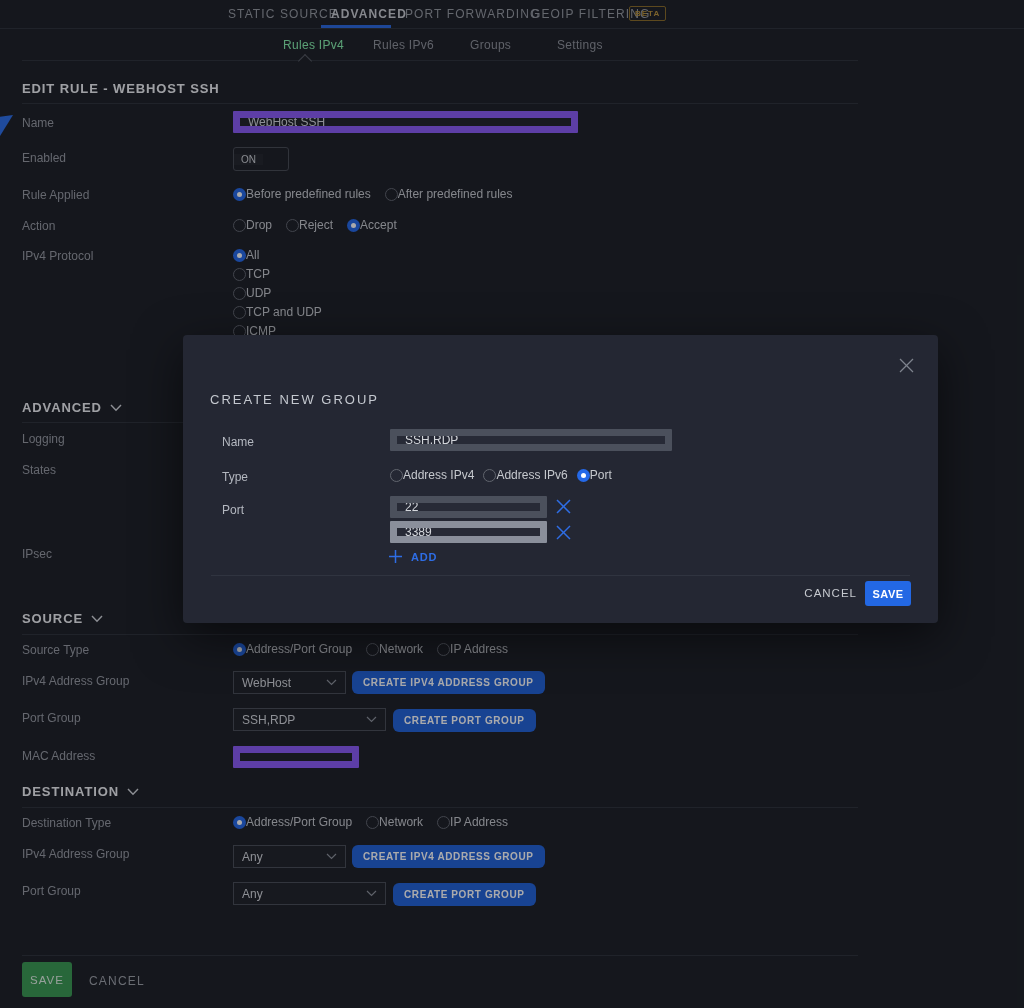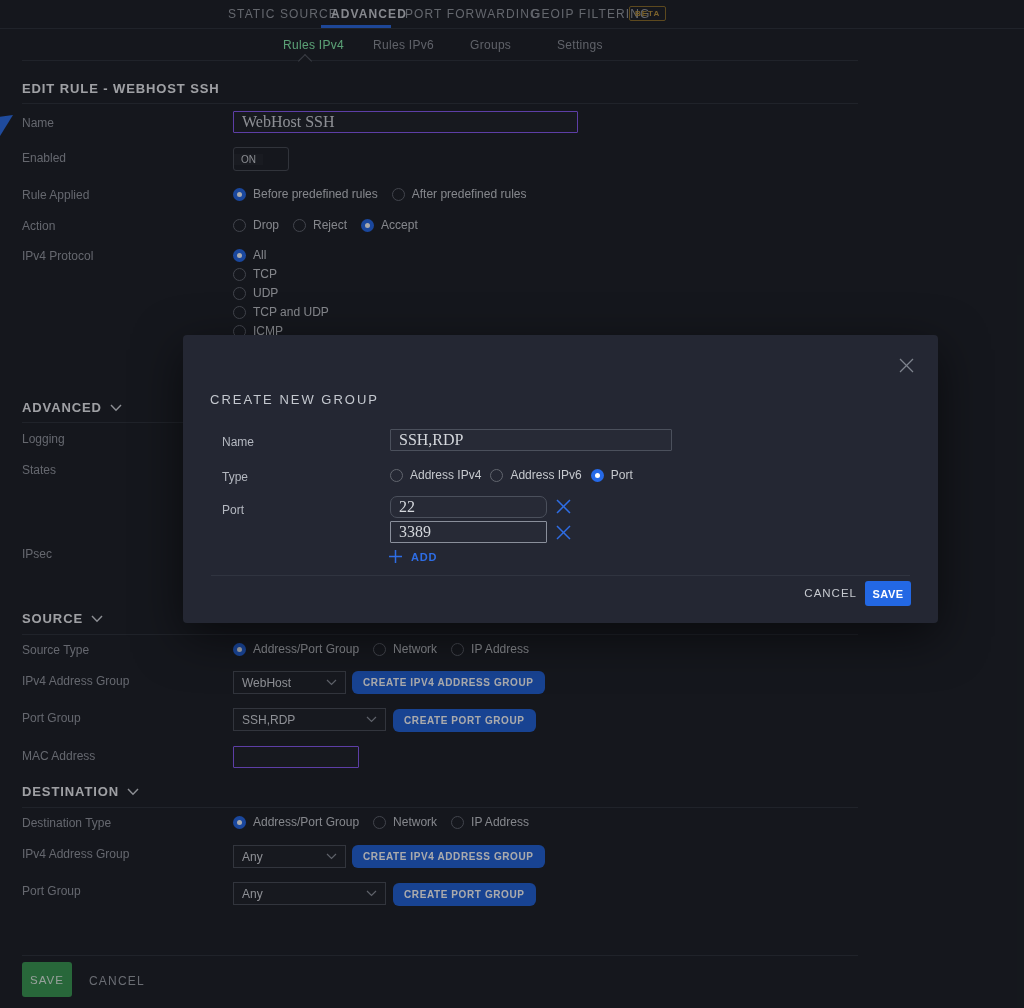--- a/index.html
+++ b/index.html
@@ -15,24 +15,24 @@
   .divider{position:absolute;height:1px;background:#2e323a;}
   .sub-tab{position:absolute;top:38px;font-size:12px;letter-spacing:.3px;color:#8e929a;white-space:nowrap;cursor:pointer;}
   .sub-tab.active{color:#86efac;}
   .subnav-caret{position:absolute;left:300px;top:56px;width:9px;height:9px;background:#1e2127;
                 border-left:1px solid #565a63;border-top:1px solid #565a63;transform:rotate(45deg);}
   
   .sec-head{position:absolute;left:22px;display:flex;align-items:center;gap:8px;
             font-size:13px;font-weight:700;letter-spacing:.9px;color:#eef0f3;white-space:nowrap;}
   .f-label{position:absolute;left:22px;font-size:12px;color:#969aa2;white-space:nowrap;}
   .tinput{position:absolute;box-sizing:border-box;background:rgba(255,255,255,0.015);
-          border:1px solid #8b5cf6;color:#d4d7dc;font-size:16px;padding:0 8px;height:22px;
-          font-family:Liberation Serif, serif;outline:none;border-radius:1px;}
+          border:7px solid #8b5cf6;color:#d4d7dc;font-size:12px;padding:0 8px;height:22px;
+          font-family:Liberation Sans, sans-serif;outline:none;border-radius:1px;}
   .tinput.focused{border-color:#8a8f9b;}
-  .opt{display:inline-flex;align-items:center;gap:7px;margin-right:14px;white-space:nowrap;cursor:pointer;}
+  .opt{display:inline-flex;align-items:center;margin-right:14px;white-space:nowrap;cursor:pointer;}
   .opt-label{font-size:12px;color:#c6c9ce;}
   .radio{width:13px;height:13px;border-radius:50%;border:1px solid #61656e;box-sizing:border-box;flex:0 0 auto;}
   .radio.checked{border:none;background:#2569e8;position:relative;}
   .radio.checked::after{content:"";position:absolute;left:4px;top:4px;width:5px;height:5px;border-radius:50%;background:#fff;}
   .optrow{position:absolute;display:flex;align-items:center;}
   .optcol{position:absolute;display:flex;flex-direction:column;}
   .optcol .opt{margin:0 16px 5px 0;}
   .toggle{position:absolute;display:flex;height:24px;border:1px solid #484c54;border-radius:3px;overflow:hidden;box-sizing:border-box;cursor:pointer;align-items:center;}
   .toggle-label{width:29px;display:flex;align-items:center;justify-content:center;font-size:10px;color:#ced1d6;background:#23262c;}
   .toggle-knob{width:25px;background:#3a9a52;}
@@ -276,21 +276,21 @@
         <span class="radio"></span>
         <span class="opt-label">Address IPv6</span>
       </span>
       <span class="opt">
         <span class="radio checked"></span>
         <span class="opt-label">Port</span>
       </span>
     </div>
 
     <div class="m-label" style="top:168px">Port</div>
-    <input class="tinput" style="left: 207px; top: 161px; width: 157px; border-color: rgb(75, 80, 92); border-radius: 7px;" value="22">
+    <input class="tinput" style="left: 207px; top: 161px; width: 157px; border-color: rgb(75, 80, 92);" value="22">
     <div class="x-remove" style="left:371px;top:162px">
       <svg width="19" height="19" viewBox="0 0 19 19">
           <line x1="3" y1="3" x2="16" y2="16" stroke="currentColor" stroke-width="1.5"></line>
           <line x1="16" y1="3" x2="3" y2="16" stroke="currentColor" stroke-width="1.5"></line>
         </svg>
     </div>
     <input class="tinput focused" style="left: 207px; top: 186px; width: 157px;" value="3389">
     <div class="x-remove" style="left:371px;top:188px">
       <svg width="19" height="19" viewBox="0 0 19 19">
           <line x1="3" y1="3" x2="16" y2="16" stroke="currentColor" stroke-width="1.5"></line>

